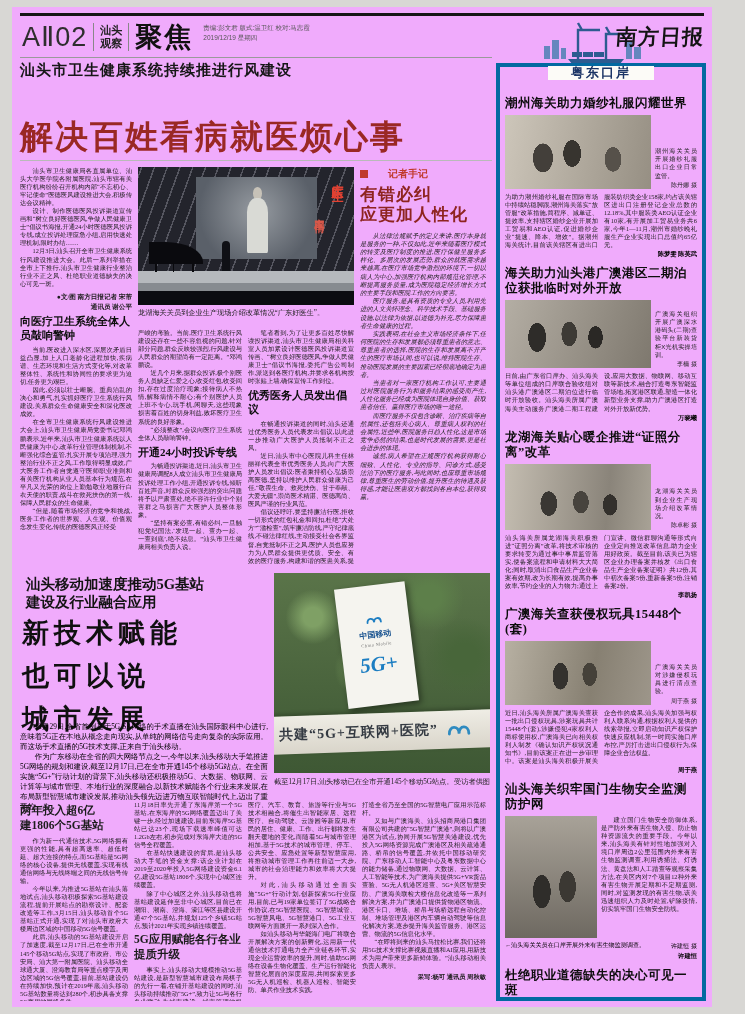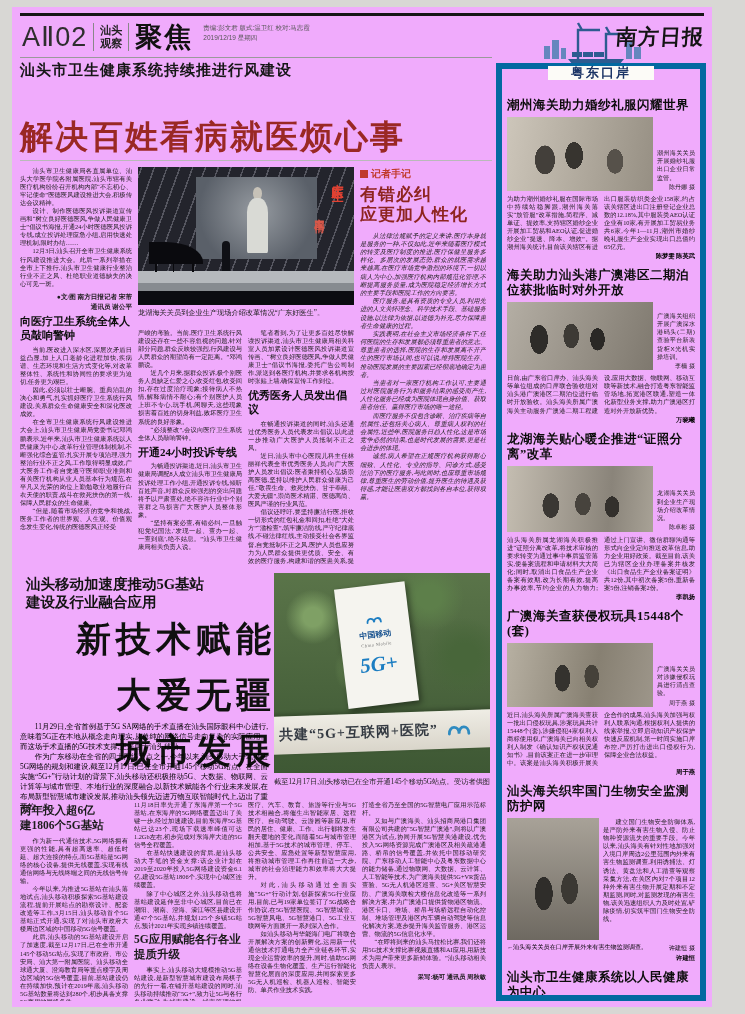--- a/index.html
+++ b/index.html
@@ -34,21 +34,21 @@
   .hlrule { position:absolute; left:8px; top:153px; width:472px; height:1px; background:#b9b9b9; }
   .m-col1 { left:8px; top:160px; width:112px; height:398px; }
   .m-byline { text-align:right; font-weight:bold; font-size:6.6px; margin:4px 0; line-height:1.5; text-indent:0; }
   .m-photo { position:absolute; left:126px; top:160px; width:216px; height:138px; }
   .m-caption { position:absolute; left:126px; top:301px; width:216px; font-size:7.2px; color:#222; }
   .m-col2 { left:126px; top:322px; width:104px; height:236px; }
   .m-col3 { left:236px; top:322px; width:106px; height:236px; }
 
   
   .note { position:absolute; left:348px; top:160px; width:126px; height:400px; overflow:hidden; }
-  .note-label { display:flex; align-items:center; gap:3px; font-size:10px; font-weight:bold; color:#c03a2b; margin-bottom:4px; }
+  .note-label { display:flex; align-items:center; gap:20px; font-size:10px; font-weight:bold; color:#c03a2b; margin-bottom:4px; }
   .note-sq { width:8px; height:8px; background:#c03a2b; display:inline-block; }
   .note-title { font-size:17px; font-weight:900; color:#8e2420; line-height:1.2; margin-bottom:6px; letter-spacing:1px; }
   .note-body { font-size:6.3px; line-height:1.3; font-style:italic; text-align:justify; color:#222; }
 
   
   .stage { background:#23242c; position:relative; overflow:hidden; }
   .beams { position:absolute; left:-20%; top:-10%; width:140%; height:90%; background:repeating-linear-gradient(110deg, rgba(240,240,255,.55) 0 1.5px, transparent 1.5px 12px); opacity:.45; }
   .screen { position:absolute; left:27%; top:7%; width:56%; height:60%; background:radial-gradient(circle at 50% 42%, #969ba1, #5a6069 75%); }
   .fig-body { position:absolute; left:42%; top:26%; width:17%; height:66%; background:#d9dad5; border-radius:45% 45% 6% 6% / 26% 26% 4% 4%; }
   .fig-head { position:absolute; left:46.5%; top:12%; width:8%; height:16%; background:#c7c2b8; border-radius:50%; }
@@ -56,21 +56,21 @@
   .vr1 { right:4%; top:5%; } .vr2 { right:13%; top:32%; font-size:10px; color:#d8584a; }
   .piano { position:absolute; left:5%; bottom:30%; width:25%; height:16%; background:#0a0a0e; border-radius:0 70% 0 0 / 0 90% 0 0; }
   .pianoleg { position:absolute; left:8%; bottom:24%; width:18%; height:7%; background:linear-gradient(90deg,#0a0a0e 2px,transparent 2px,transparent 46%,#0a0a0e 46%,#0a0a0e 49%,transparent 49%,transparent 94%,#0a0a0e 94%); }
   .host { position:absolute; left:39%; bottom:25%; width:8px; height:30px; background:#0f1015; border-radius:4px 4px 0 0; }
   .stagefloor { position:absolute; left:0; right:0; bottom:16%; height:9%; background:#b6b9bd; }
   .stageface { position:absolute; left:0; right:0; bottom:9%; height:7%; background:#878b90; }
   .audience { position:absolute; left:0; right:0; bottom:0; height:10%; background:#0b0c11; }
 
   
   .mk { position:absolute; left:14px; top:568px; width:250px; font-size:14.5px; font-weight:bold; color:#141414; line-height:1.25; }
-  .mh { position:absolute; left:22px; top:605px; width:242px; text-align:right; font-size:35px; font-weight:900; color:#101010; line-height:1.6; letter-spacing:5px; }
+  .mh { position:absolute; left:10px; top:605px; width:242px; text-align:left; font-size:27px; font-weight:900; color:#101010; line-height:1.6; letter-spacing:5px; }
   .m-intro { position:absolute; left:8px; top:678px; width:248px; height:100px; font-size:7.4px; line-height:1.35; text-align:justify; overflow:hidden;margin-top:37px; }
   .g5 { position:absolute; left:262px; top:566px; width:216px; height:200px; overflow:hidden;
         background: radial-gradient(circle 38px at 18% 22%, #7fa065 25%, transparent 72%),
                     radial-gradient(circle 48px at 72% 12%, #5d7f4a 25%, transparent 72%),
                     radial-gradient(circle 55px at 88% 42%, #48663a 25%, transparent 72%),
                     radial-gradient(circle 42px at 42% 48%, #6c8d55 25%, transparent 72%),
                     linear-gradient(#5a7449,#3e5834); }
   .sign { position:absolute; left:31%; top:6%; width:33%; height:60%; background:#f5f4ef; transform:rotate(-7deg);
           box-shadow:2px 3px 6px rgba(0,0,0,.45); display:flex; flex-direction:column; align-items:center; justify-content:center; gap:2px; }
   .sign-brand { font-size:8px; font-weight:bold; color:#15508e; }
@@ -80,21 +80,21 @@
               transform:rotate(-2deg); display:flex; align-items:center; padding:0 14px; gap:8px; box-shadow:0 -2px 4px rgba(0,0,0,.25); }
   .banner-txt { font-size:14px; font-weight:900; color:#343a42; letter-spacing:1px; white-space:nowrap; }
   .m-cap2 { position:absolute; left:262px; top:770px; width:216px; display:flex; justify-content:space-between; font-size:7.2px; color:#222; }
   .mc { top:794px; height:200px; font-size:6.3px; }
   .mcA { left:8px;  width:108px; } .mcB { left:122px; width:108px; }
   .mcC { left:236px; width:108px; } .mcD { left:350px; width:124px; }
   .sh2 { font-weight:bold; font-size:11.5px; line-height:1.3; text-indent:0 !important; margin:2px 0 4px; text-align:left; }
   .m-by2 { text-align:right; font-weight:bold; margin-top:3px; text-indent:0 !important; }
 
   
-  .epbox { position:absolute; left:484px; top:56px; width:210px; height:938px; border:6px solid #0369a1; padding:26px 5px 4px; overflow:hidden; }
+  .epbox { position:absolute; left:484px; top:56px; width:210px; height:938px; border:4px solid #0369a1; padding:26px 5px 4px; overflow:hidden; }
   .ep-title { font-size:12.5px; font-weight:bold; color:#0d0d0d; line-height:1.2; margin:3px 0 4px; letter-spacing:.5px; }
   .ep-row { display:flex; gap:4px; }
   .ep-photo { width:146px; flex:0 0 146px; }
   .ep-cap { width:48px; font-size:6.1px; line-height:1.35; color:#222; display:flex; flex-direction:column; justify-content:flex-end; text-align:justify; font-family:"Liberation Sans","DejaVu Sans",sans-serif; }
   .ep-credit { text-align:right; margin-top:1px; }
   .ep-body { column-count:2; column-gap:6px; font-size:6.3px; line-height:1.28; text-align:justify; margin-top:4px; color:#1c1c1c; }
   .ep-by { text-align:right; font-size:6.3px; font-weight:bold; margin-top:1px; }
   .ep-art { margin-bottom:7px; }
   .ep-row5 { display:flex; gap:4px; }
   .ep-photo5 { width:92px; flex:0 0 92px; height:122px; }
@@ -235,21 +235,21 @@
         <p>诚然,病人希望在正规医疗机构获得耐心细致、人性化、专业的指导、问诊方式,感受法治下的医疗服务,与此同时,也应尊重市场规律,尊重医生的劳动价值,提升医生的待遇及获得感,才能让医患双方都找到各自本位,获得双赢。</p>
       </div>
   </div>
 
   <div class="mk">
     <div>汕头移动加速度推动5G基站</div>
     <div>建设及行业融合应用</div>
   </div>
   <div class="mh">
     <div>新技术赋能</div>
-    <div>大爱无疆</div>
+    <div>也可以说</div>
     <div>城市发展</div>
   </div>
   <div class="m-intro">
       <p>11月29日,全省首例基于5G SA网络的手术直播在汕头国际眼科中心进行,意味着5G正在本地从概念走向现实,从单纯的网络信号走向复杂的实际应用。而这场手术直播的5G技术支撑,正来自于汕头移动。</p>
       <p>作为广东移动在全省的四大网络节点之一,今年以来,汕头移动大手笔推进5G网络的规划和建设,截至12月17日,已在全市开通145个移动5G站点。在全面实施“5G+”行动计划的背景下,汕头移动还积极推动5G、大数据、物联网、云计算等与城市管理、本地行业的深度融合,以新技术赋能各个行业未来发展,在布局新型智慧城市建设发展,推动汕头领先迈进万物互联智能时代上,迈出了重要的一步。</p>
     </div>
 
   <div class="g5">
     <div class="sign">
       <svg width="18" height="14" viewBox="0 0 24 16">
@@ -381,21 +381,21 @@
           </div>
       </div>
       <div class="ep-cap5">
         <span>←汕头海关关员在口岸开展外来有害生物监测调查。</span>
         <span class="ep-credit">许建恒 摄</span>
       </div>
       <div class="ep-by">许建恒</div>
     </div>
 
     <div class="ep-art">
-      <div class="ep-title">汕头市卫生健康系统以人民健康为中心</div>
+      <div class="ep-title">杜绝职业道德缺失的决心可见一斑</div>
       <div class="ep-row">
         <div class="ep-photo p6"></div>
         <div class="ep-cap">
           
           
         </div>
       </div>
 
     </div>
 

